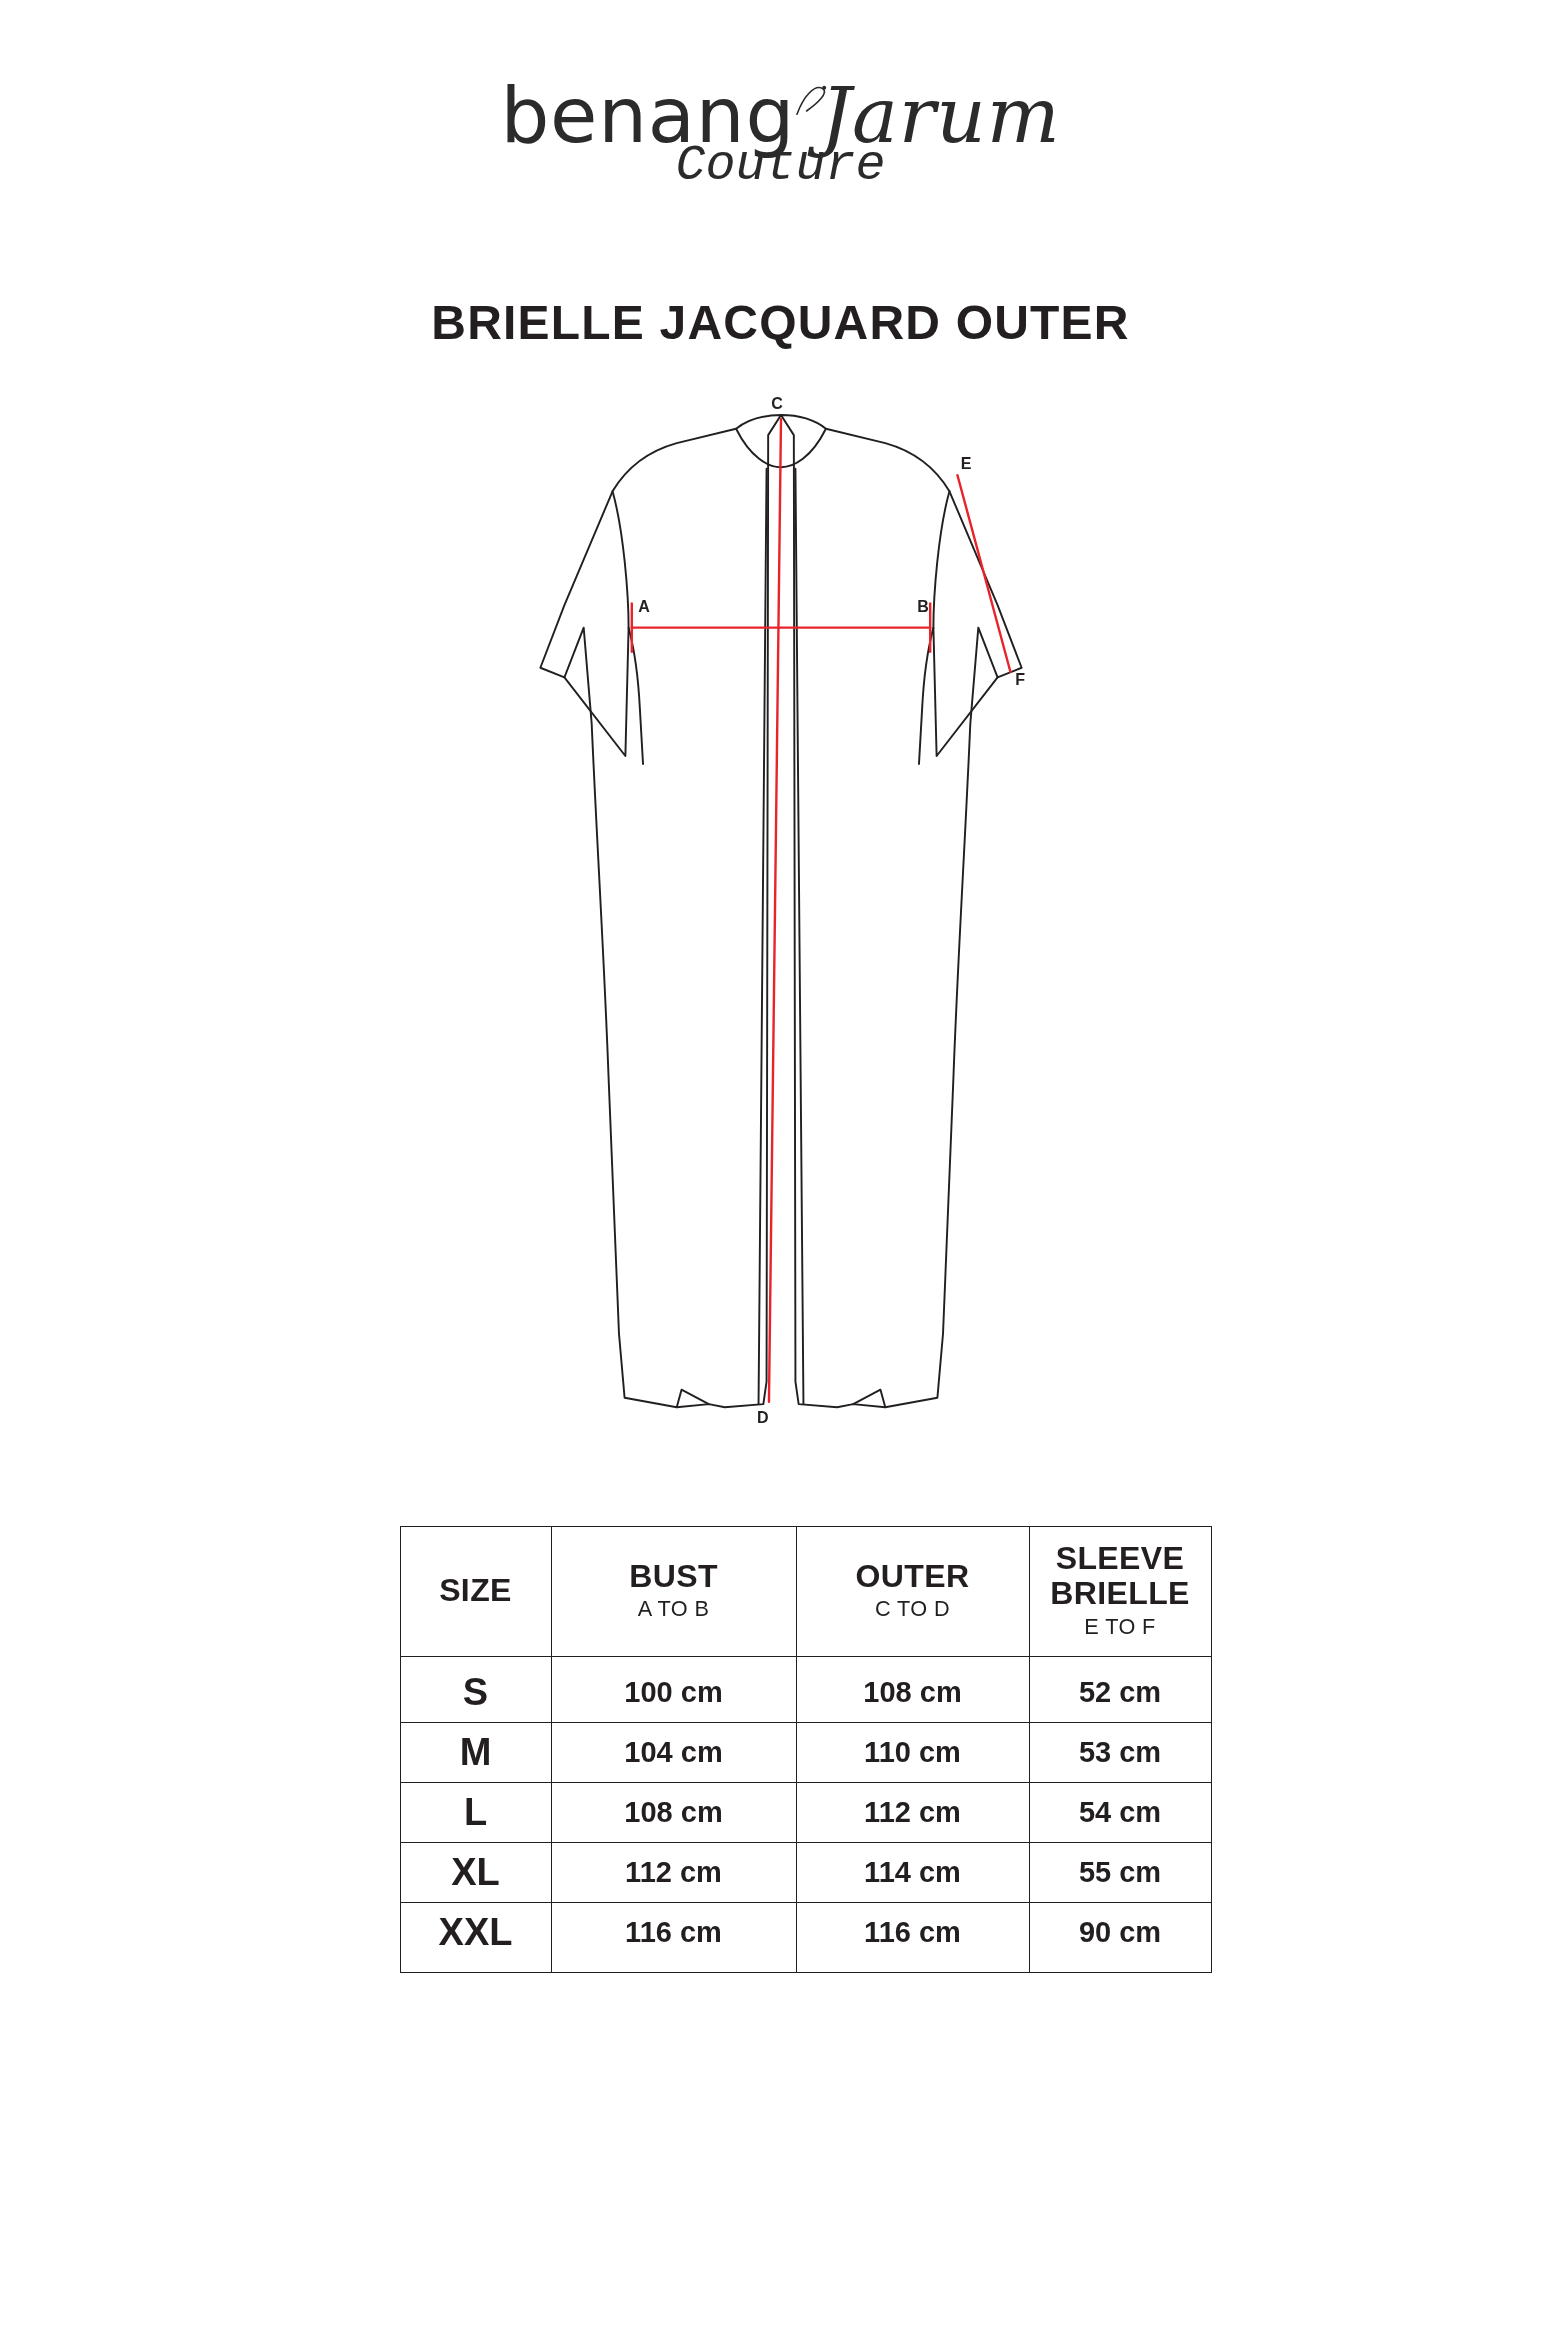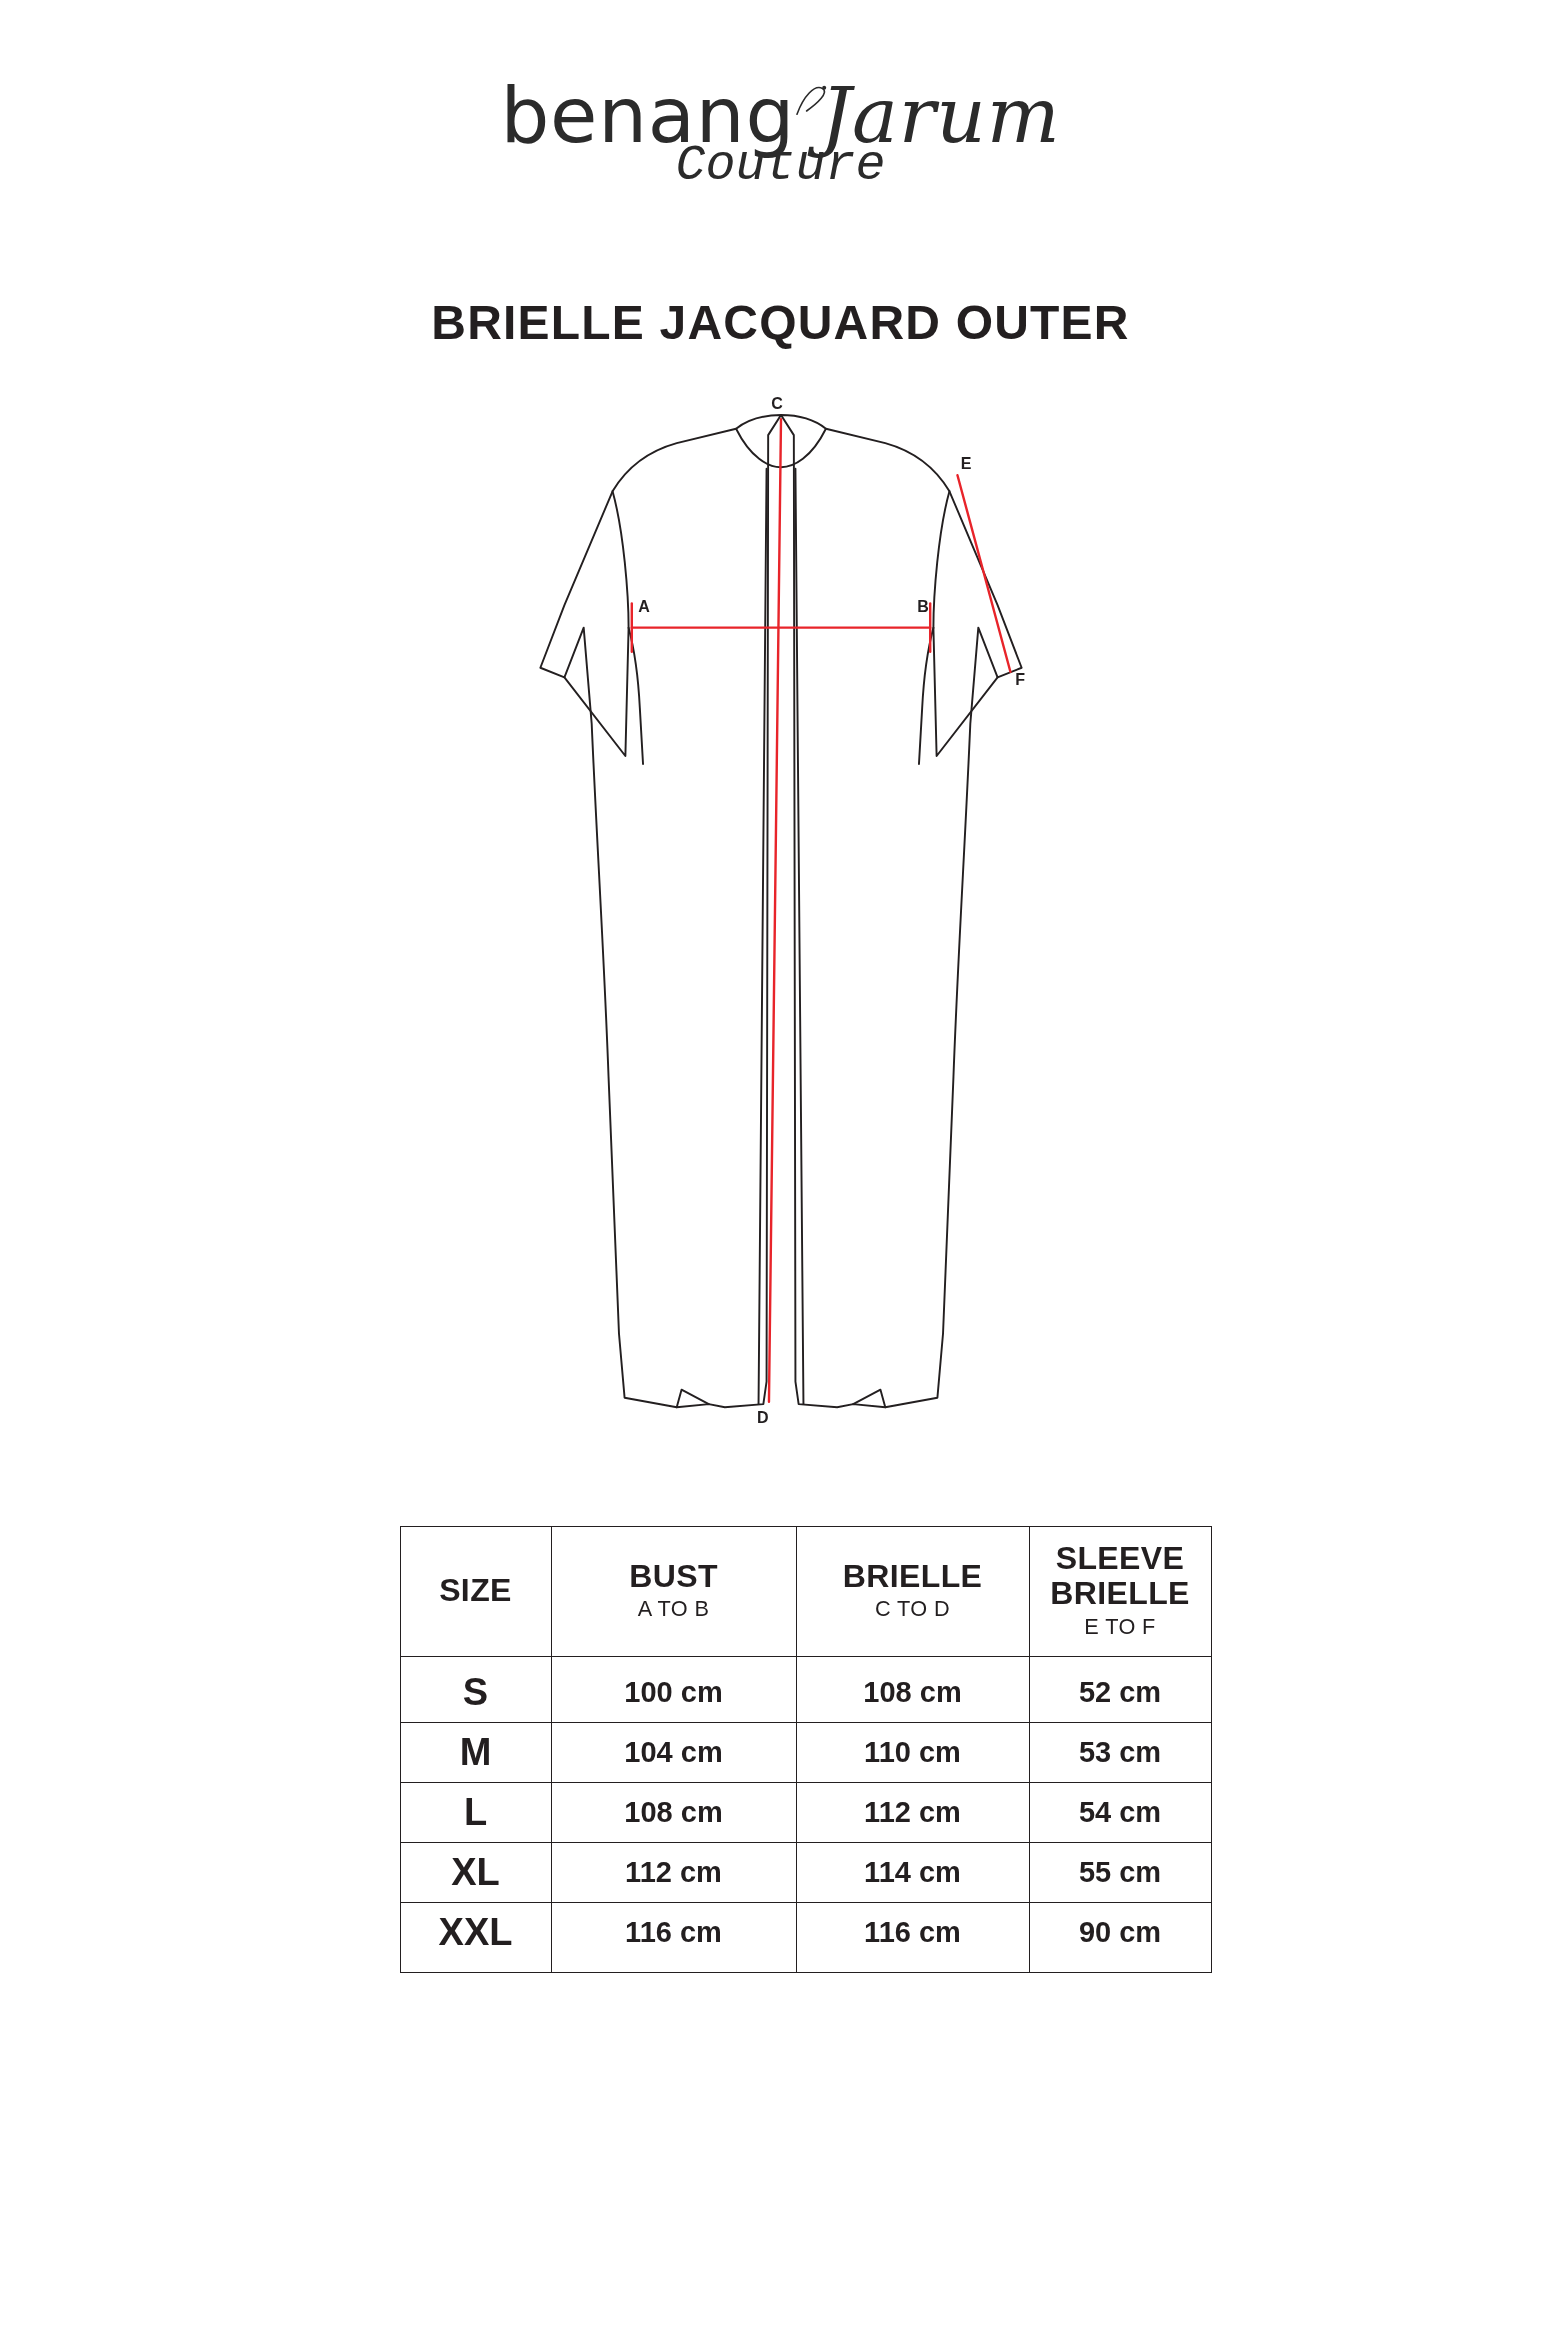--- a/index.html
+++ b/index.html
@@ -259,21 +259,21 @@
       <thead>
         <tr>
           <th>
             <span class="hdr-main">SIZE</span>
           </th>
           <th>
             <span class="hdr-main">BUST</span>
             <span class="hdr-sub">A TO B</span>
           </th>
           <th>
-            <span class="hdr-main">BRIELLE</span>
+            <span class="hdr-main">OUTER</span>
             <span class="hdr-sub">C TO D</span>
           </th>
           <th>
             <span class="hdr-main">SLEEVE BRIELLE</span>
             <span class="hdr-sub">E TO F</span>
           </th>
         </tr>
       </thead>
       <tbody>
         <tr>

